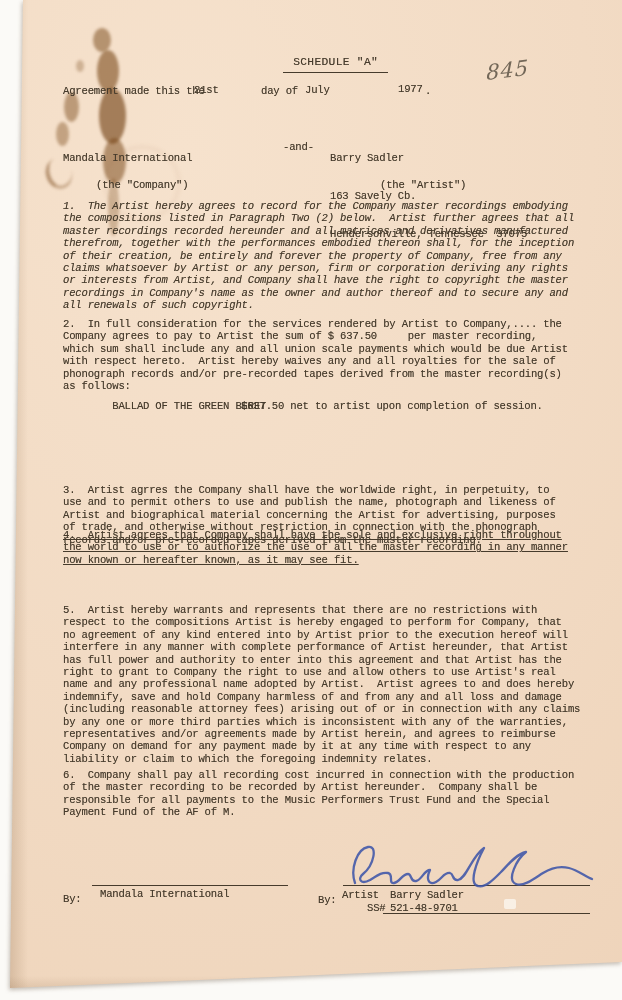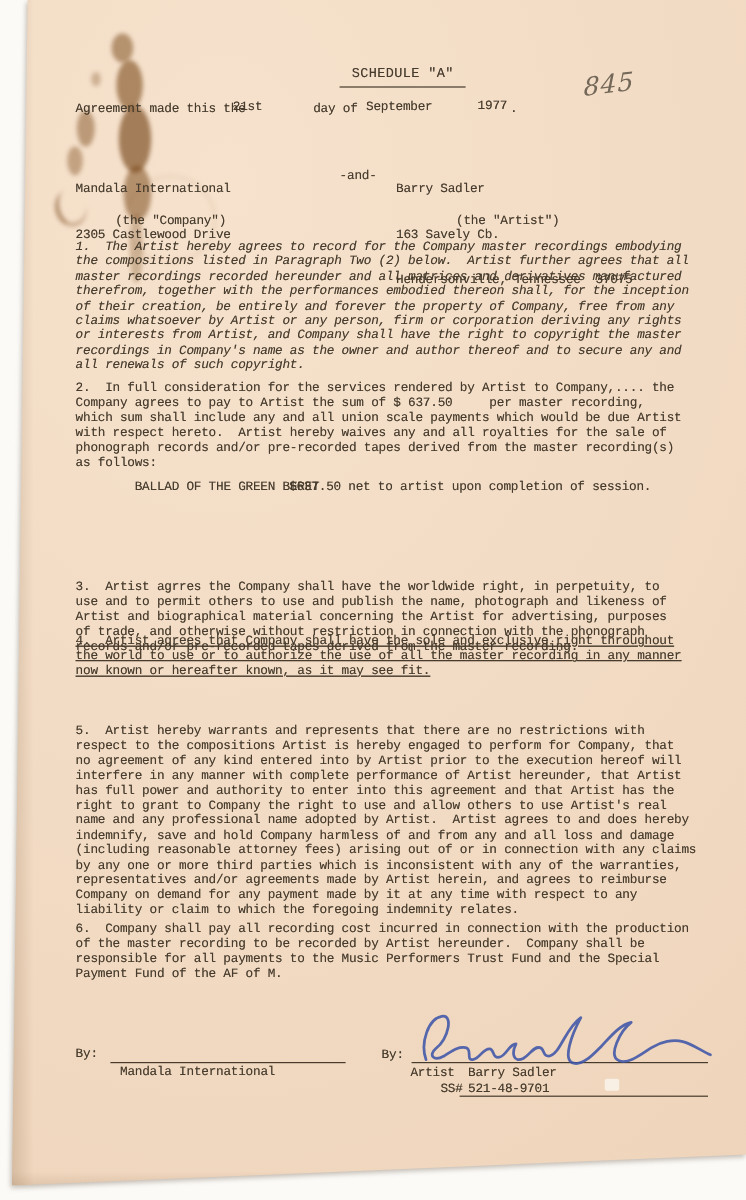--- a/index.html
+++ b/index.html
@@ -44,21 +44,21 @@
   .company-block{left:63px;}
   .artist-block{left:330px;}
   .separator{left:283px;top:141px;}
   .designation-company{left:96px;top:179px;}
   .designation-artist{left:380px;top:179px;}
   .p1{top:200px;font-style:italic;} .p2{top:318px;} .ballad{top:400px;height:14px;}
   .ballad span{position:absolute;top:0;white-space:pre;}
   .ballad .terms{left:178px;}
   .p3{top:484px;} .p4{top:529px;text-decoration:underline;} .p5{top:604px;} .p6{top:769px;}
   .witness{top:824px;}
-  .sig-label{width:60px;white-space:pre;}
+  .sig-label{width:60px;white-space:pre;margin-top:20px;}
   .sig-line{position:absolute;border-bottom:1.3px solid #463b2c;height:0;}
   .sig-name{white-space:pre;}
   .stain{position:absolute;inset:0;mix-blend-mode:multiply;pointer-events:none;}
   .blob{position:absolute;border-radius:50%;filter:blur(1.6px);}
   .sig-svg{position:absolute;left:347px;top:839px;width:250px;height:54px;}
   .correction{position:absolute;left:504px;top:899px;width:12px;height:10px;
     background:rgba(250,244,236,.85);border-radius:2px;filter:blur(.5px);}
 </style>
 </head>
 <body>
@@ -85,29 +85,28 @@
       <div class="tw abs title-wrap">
         <span class="title-text">SCHEDULE "A"</span>
       </div>
 
       <div class="tw abs annotation">845</div>
 
       <div class="tw abs date-line">
         <span class="seg-prefix">Agreement made this the</span>
         <span class="seg-day">21st</span>
         <span class="seg-connector">day of</span>
-        <span class="seg-month">September</span>
+        <span class="seg-month">July</span>
         <span class="seg-year">1977</span>
         <span class="seg-period">.</span>
       </div>
 
 
       <div class="tw abs party company-block">
         <div>Mandala International</div>
-        <div>2305 Castlewood Drive</div>
       </div>
       <div class="tw abs separator">-and-</div>
       <div class="tw abs party artist-block">
         <div>Barry Sadler</div>
         <div>163 Savely Cb.</div>
         <div>Hendersonville, Tennessee  37075</div>
       </div>
       <div class="tw abs designation-company">(the "Company")</div>
       <div class="tw abs designation-artist">(the "Artist")</div>
 

